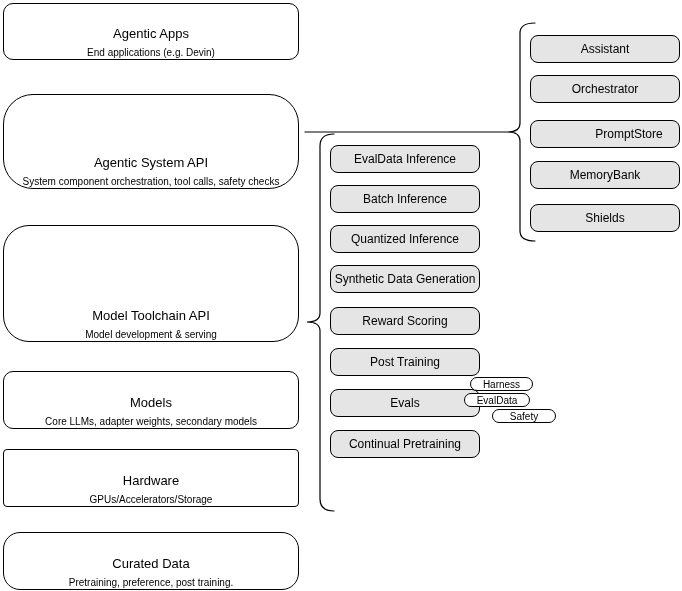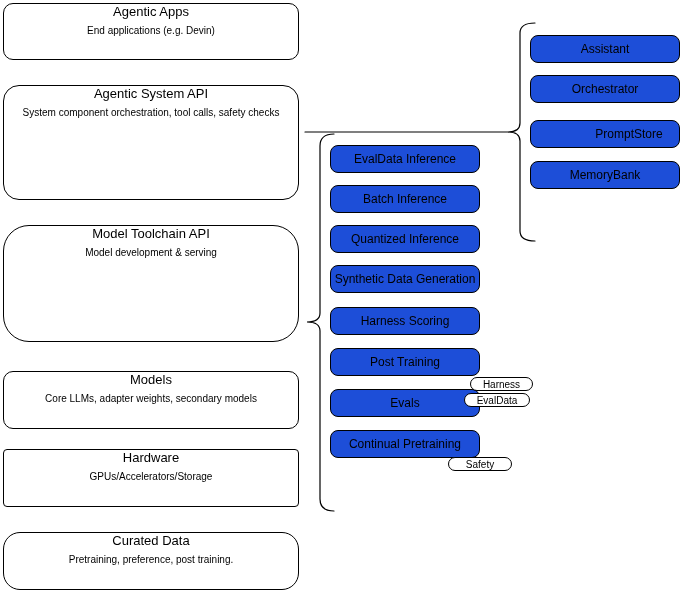--- a/index.html
+++ b/index.html
@@ -16,34 +16,34 @@
   .sbox {
     position: absolute;
     left: 3px;
     width: 296px;
     border: 1px solid #000;
     background: #fff;
     box-sizing: border-box;
     display: flex;
     flex-direction: column;
     align-items: center;
-    justify-content: flex-start;
+    justify-content: flex-end;
     gap: 5px;
     text-align: center;
     z-index: 1;
   }
   .sbox .title { font-size: 13px; line-height: 1.2; }
   .sbox .subtitle { font-size: 10px; line-height: 1.2; }
   .mbox {
     position: absolute;
     width: 150px;
     height: 28px;
     border: 1px solid #000;
     border-radius: 8px;
-    background: #1d4ed8;
+    background: #e5e5e5;
     box-sizing: border-box;
     display: flex;
     align-items: center;
     justify-content: center;
     font-size: 12px;
     white-space: nowrap;
     z-index: 1;
   }
   .pill {
     position: absolute;
@@ -68,21 +68,21 @@
   <svg class="lines" width="682" height="591" viewBox="0 0 682 591">
     <path d="M305,132 L508,132" fill="none" stroke="#000" stroke-width="1.2" stroke-linecap="round"></path>
     <path d="M535,23 Q520,23 520,33 L520,123 Q520,132 508,132 Q520,132 520,141 L520,231 Q520,241 535,241" fill="none" stroke="#000" stroke-width="1.2" stroke-linecap="round"></path>
     <path d="M334,134 Q320,134 320,146 L320,313 Q320,322 307,322 Q320,322 320,331 L320,499 Q320,511 334,511" fill="none" stroke="#000" stroke-width="1.2" stroke-linecap="round"></path>
   </svg>
 
   <div class="sbox" style="top:3px;height:57px;border-radius:10px;">
     <span class="title">Agentic Apps</span>
     <span class="subtitle">End applications (e.g. Devin)</span>
   </div>
-  <div class="sbox" style="top:85px;height:115px;border-radius:16px;">
+  <div class="sbox" style="top:94px;height:95px;border-radius:30px;">
     <span class="title">Agentic System API</span>
     <span class="subtitle">System component orchestration, tool calls, safety checks</span>
   </div>
   <div class="sbox" style="top:225px;height:117px;border-radius:26px;">
     <span class="title">Model Toolchain API</span>
     <span class="subtitle">Model development &amp; serving</span>
   </div>
   <div class="sbox" style="top:371px;height:58px;border-radius:10px;">
     <span class="title">Models</span>
     <span class="subtitle">Core LLMs, adapter weights, secondary models</span>
@@ -93,27 +93,28 @@
   </div>
   <div class="sbox" style="top:532px;height:58px;border-radius:17px;">
     <span class="title">Curated Data</span>
     <span class="subtitle">Pretraining, preference, post training.</span>
   </div>
 
   <div class="mbox" style="left:330px;top:145px;">EvalData Inference</div>
   <div class="mbox" style="left:330px;top:185px;">Batch Inference</div>
   <div class="mbox" style="left:330px;top:225px;">Quantized Inference</div>
   <div class="mbox" style="left:330px;top:265px;">Synthetic Data Generation</div>
-  <div class="mbox" style="left:330px;top:307px;">Harness Scoring</div>
+  <div class="mbox" style="left:330px;top:307px;">Reward Scoring</div>
   <div class="mbox" style="left:330px;top:348px;">Post Training</div>
   <div class="mbox" style="left:330px;top:389px;">Evals</div>
   <div class="mbox" style="left:330px;top:430px;">Continual Pretraining</div>
 
   <div class="pill" style="left:470px;top:377px;width:63px;text-align:center;">Harness</div>
   <div class="pill" style="left:464px;top:393px;width:66px;">EvalData</div>
-  <div class="pill" style="left:448px;top:409px;width:64px;margin-top:48px;">Safety</div>
+  <div class="pill" style="left:492px;top:409px;width:64px;">Safety</div>
 
   <div class="mbox" style="left:530px;top:35px;">Assistant</div>
   <div class="mbox" style="left:530px;top:75px;">Orchestrator</div>
   <div class="mbox" style="left:530px;top:120px;padding-left:48px;">PromptStore</div>
   <div class="mbox" style="left:530px;top:161px;">MemoryBank</div>
+  <div class="mbox" style="left:530px;top:204px;">Shields</div>
 
 </div>
 
 </body></html>

